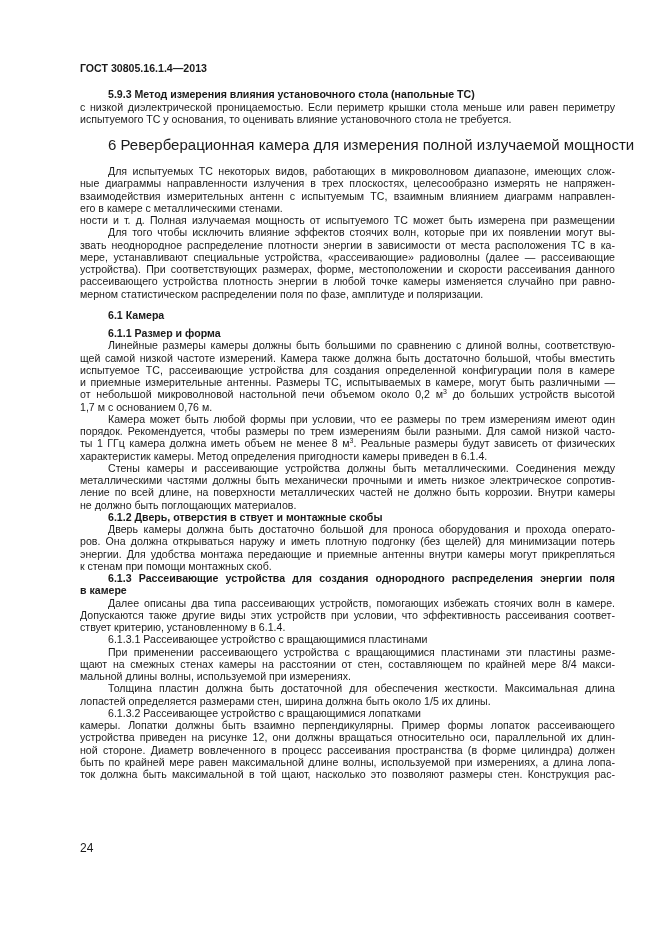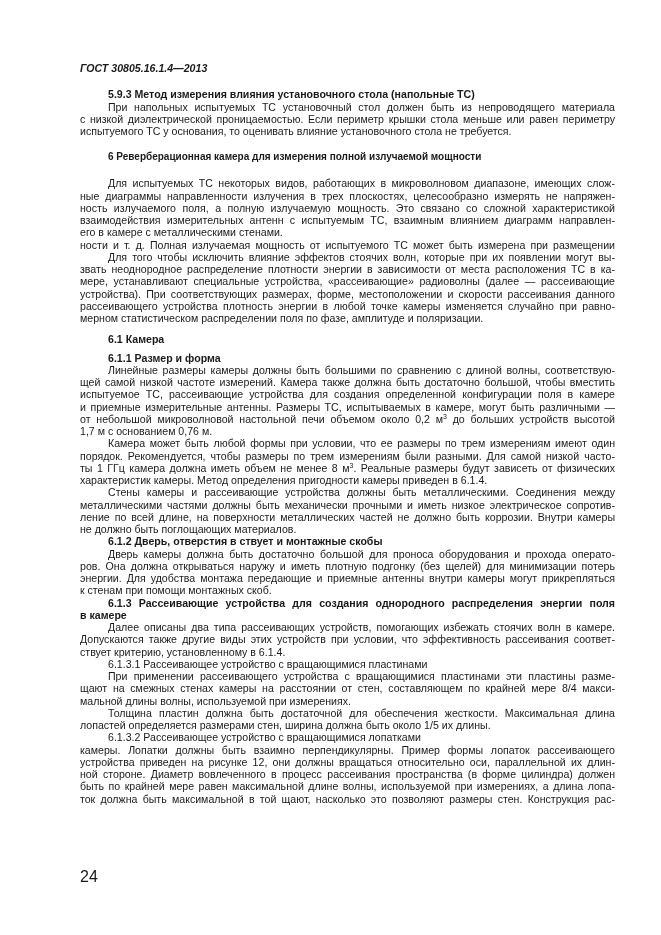--- a/index.html
+++ b/index.html
@@ -2,46 +2,44 @@
 <html><head>
 <meta charset="utf-8">
 <style>
   html, body { margin: 0; padding: 0; background: #ffffff; }
   body { width: 661px; height: 935px; position: relative; overflow: hidden; }
   .page {
     position: absolute; left: 80px; top: 62px; width: 535px;
     font-family: "Liberation Sans", sans-serif; color: #1a1a1a;
     font-size: 10.6px; line-height: 12.25px;
   }
-  .hdr { font-weight: bold; font-size: 10.6px; margin-bottom: 14px; font-style: italic; }
+  .hdr { font-weight: bold; font-size: 10.6px; margin-bottom: 14px; }
   .line { white-space: nowrap; text-align: justify; text-align-last: justify; display: block; }
   .line.last { text-align-last: left; }
   .ind { padding-left: 28px; }
   .b { font-weight: bold; }
-  .h1 { font-weight: bold; font-size: 10px; line-height: 16px; padding-left: 28px; margin: 12px 0 12px 0; white-space: nowrap; }
+  .h1 { font-weight: normal; font-size: 15px; line-height: 16px; padding-left: 28px; margin: 12px 0 12px 0; white-space: nowrap; text-align: center; }
   .gap { height: 6px; }
   .gap2 { height: 9px; }
   sup { font-size: 7px; line-height: 0; vertical-align: 4px; }
-  .pnum { position: absolute; left: 80px; top: 868px; font-family: "Liberation Sans", sans-serif; font-size: 16px; color: #1a1a1a; }
+  .pnum { position: absolute; left: 80px; top: 841px; font-family: "Liberation Sans", sans-serif; font-size: 12px; color: #1a1a1a; }
 </style>
 </head>
 <body>
 
 <div class="page">
   <div class="hdr">ГОСТ 30805.16.1.4—2013</div>
 
   <div class="line last ind b">5.9.3 Метод измерения влияния установочного стола (напольные ТС)</div>
-  <div class="line ind">При напольных испытуемых ТС установочный стол должен быть из непроводящего материала</div>
   <div class="line">с низкой диэлектрической проницаемостью. Если периметр крышки стола меньше или равен периметру</div>
   <div class="line last">испытуемого ТС у основания, то оценивать влияние установочного стола не требуется.</div>
 
   <div class="h1">6 Реверберационная камера для измерения полной излучаемой мощности</div>
   <div class="line ind">Для испытуемых ТС некоторых видов, работающих в микроволновом диапазоне, имеющих слож-</div>
   <div class="line">ные диаграммы направленности излучения в трех плоскостях, целесообразно измерять не напряжен-</div>
-  <div class="line">ность излучаемого поля, а полную излучаемую мощность. Это связано со сложной характеристикой</div>
   <div class="line">взаимодействия измерительных антенн с испытуемым ТС, взаимным влиянием диаграмм направлен-</div>
   <div class="line last">его в камере с металлическими стенами.</div>
   <div class="line">ности и т. д. Полная излучаемая мощность от испытуемого ТС может быть измерена при размещении</div>
   <div class="line ind">Для того чтобы исключить влияние эффектов стоячих волн, которые при их появлении могут вы-</div>
   <div class="line">звать неоднородное распределение плотности энергии в зависимости от места расположения ТС в ка-</div>
   <div class="line">мере, устанавливают специальные устройства, «рассеивающие» радиоволны (далее — рассеивающие</div>
   <div class="line">устройства). При соответствующих размерах, форме, местоположении и скорости рассеивания данного</div>
   <div class="line">рассеивающего устройства плотность энергии в любой точке камеры изменяется случайно при равно-</div>
   <div class="line last">мерном статистическом распределении поля по фазе, амплитуде и поляризации.</div>
 

